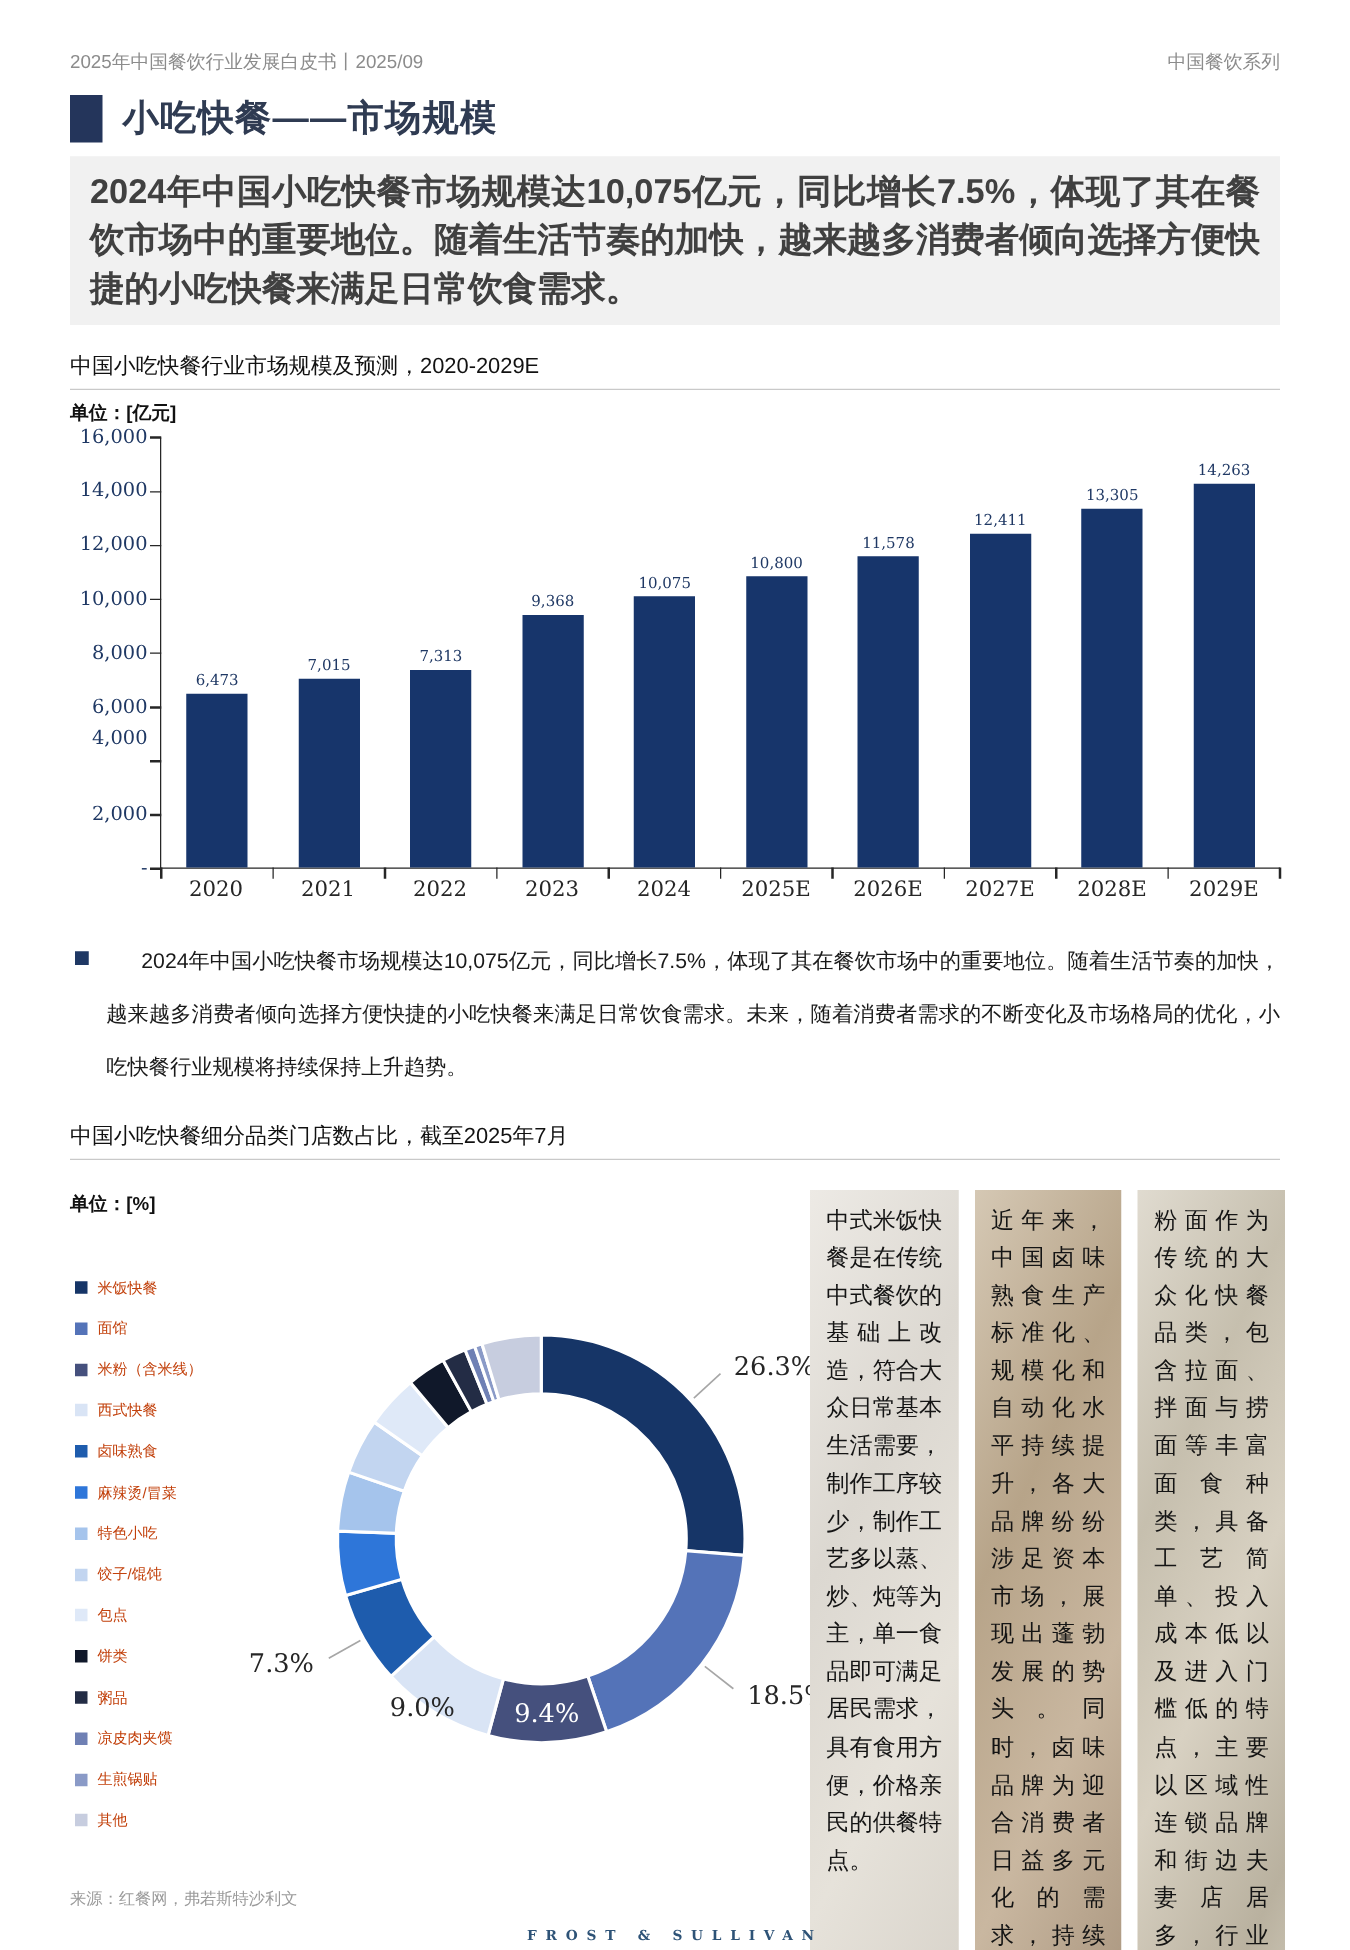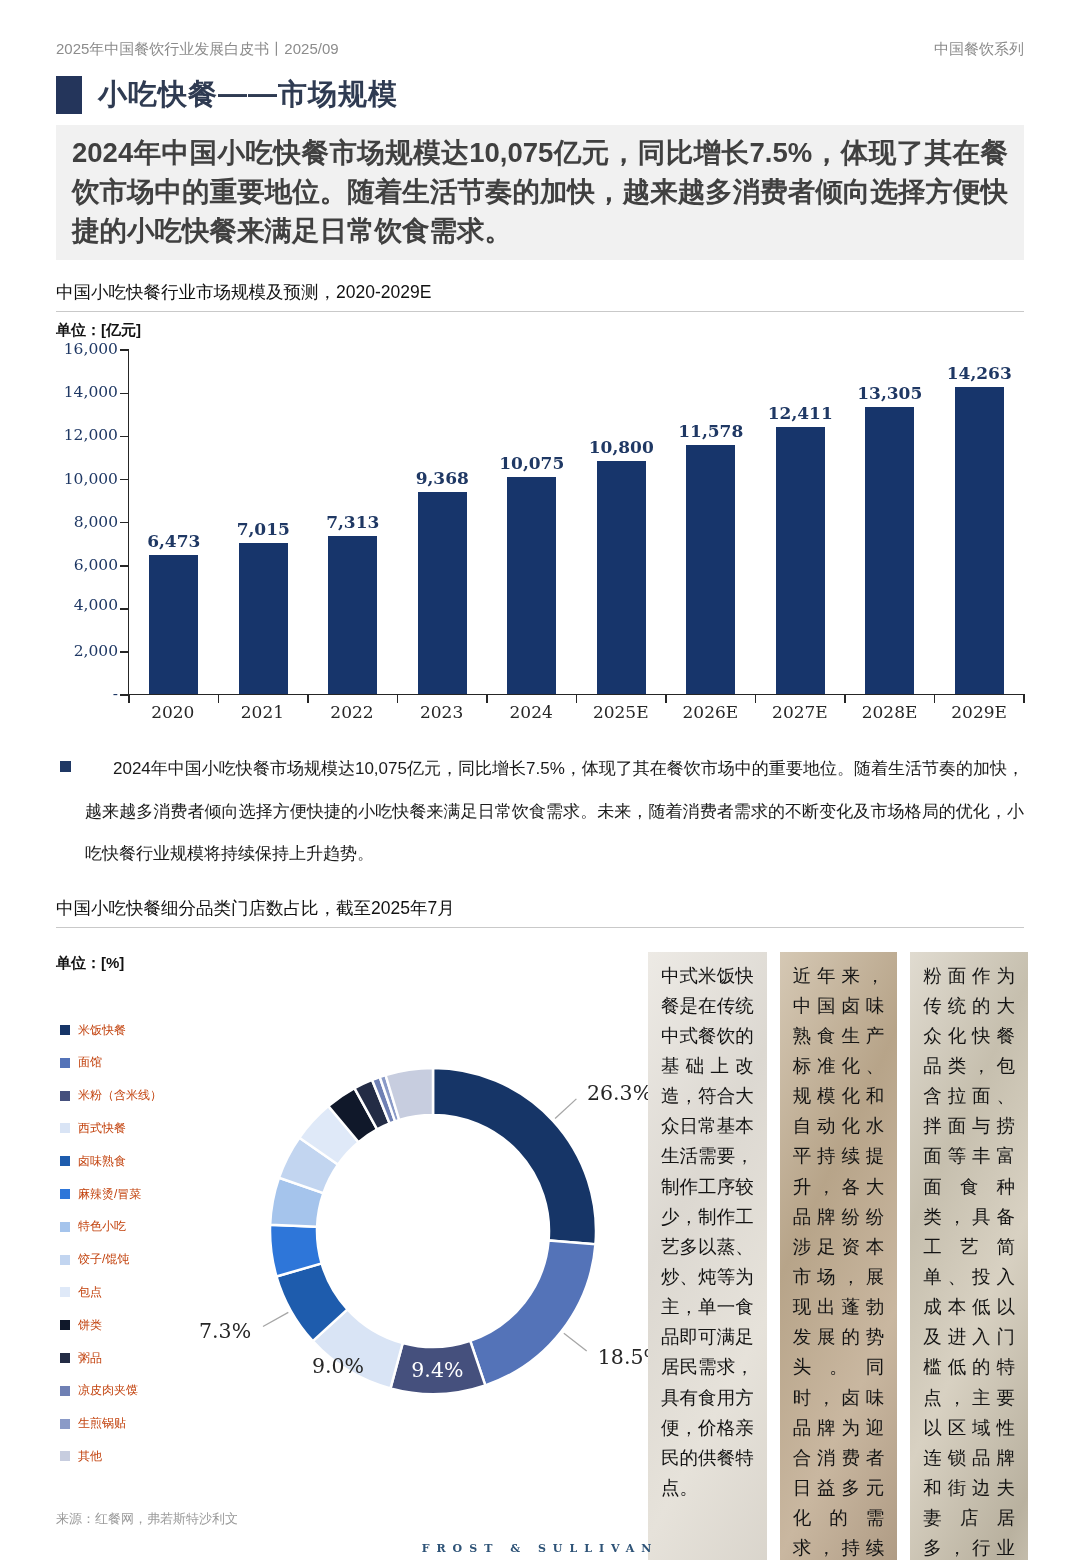--- a/index.html
+++ b/index.html
@@ -24,21 +24,21 @@
   .unit { font-size:15px; font-weight:bold; color:#111; display:inline-block; }
   
   .chart1 { margin-top:10px; }
   .c1-wrap { display:flex; }
   .yaxis { width:72px; position:relative; height:345px; flex:0 0 auto; }
   .yaxis span { position:absolute; right:10px; font-size:15.5px; color:#1f3864; font-family:"DejaVu Serif","Liberation Serif",serif; }
   .plot { flex:1; height:345px; position:relative; border-left:1.5px solid #262626; border-bottom:1.5px solid #262626; }
   .plot-inner { display:flex; height:100%; align-items:flex-end; }
   .slot { flex:1; display:flex; flex-direction:column; align-items:center; justify-content:flex-end; height:100%; }
   .bar { width:55%; background:#17356b; }
-  .bar-val { font-size:17px; color:#1f3864; margin-bottom:4px; font-family:"DejaVu Serif","Liberation Serif",serif; white-space:nowrap;font-weight:bold; }
+  .bar-val { font-size:12px; color:#1f3864; margin-bottom:4px; font-family:"DejaVu Serif","Liberation Serif",serif; white-space:nowrap; }
   .ytick { position:absolute; left:-9px; width:9px; height:1.5px; background:#262626; }
   .xtick { position:absolute; bottom:-9px; width:1.5px; height:9px; background:#262626; }
   .xlabels { display:flex; margin-left:72px; margin-top:7px; }
   .xlabels span { flex:1; text-align:center; font-size:17px; color:#262626; font-family:"DejaVu Serif","Liberation Serif",serif; }
   
   .bullet { display:flex; margin-top:26px; }
   .bullet-sq { width:11px; height:11px; background:#1f3864; margin:13px 14px 0 4px; flex:0 0 auto; }
   .bullet p { font-size:17px; line-height:2.5; text-align:justify; color:#1a1a1a; }
   .bullet p b { font-weight:normal;margin-left:28px; }
   
@@ -91,21 +91,21 @@
 
   <div class="chart1">
     <div class="c1-wrap">
       <div class="yaxis" id="yaxis">
           <span style="top: -10px;">16,000</span>
           <span style="top: 33.125px;">14,000</span>
           <span style="top: 76.25px;">12,000</span>
           <span style="top: 119.375px;">10,000</span>
           <span style="top: 162.5px;">8,000</span>
           <span style="top: 205.625px;">6,000</span>
-          <span style="top: 246px;">4,000</span>
+          <span style="top: 231px;">4,000</span>
           <span style="top: 291.875px;">2,000</span>
           <span style="top: 335px;">-</span>
         </div>
       <div class="plot" id="plot">
         <div class="plot-inner" id="plotInner">
             <div class="slot">
               <div class="bar-val">6,473</div>
               <div class="bar" style="height: 139.574px; background: rgb(23, 53, 107);"></div>
             </div>
             <div class="slot">

